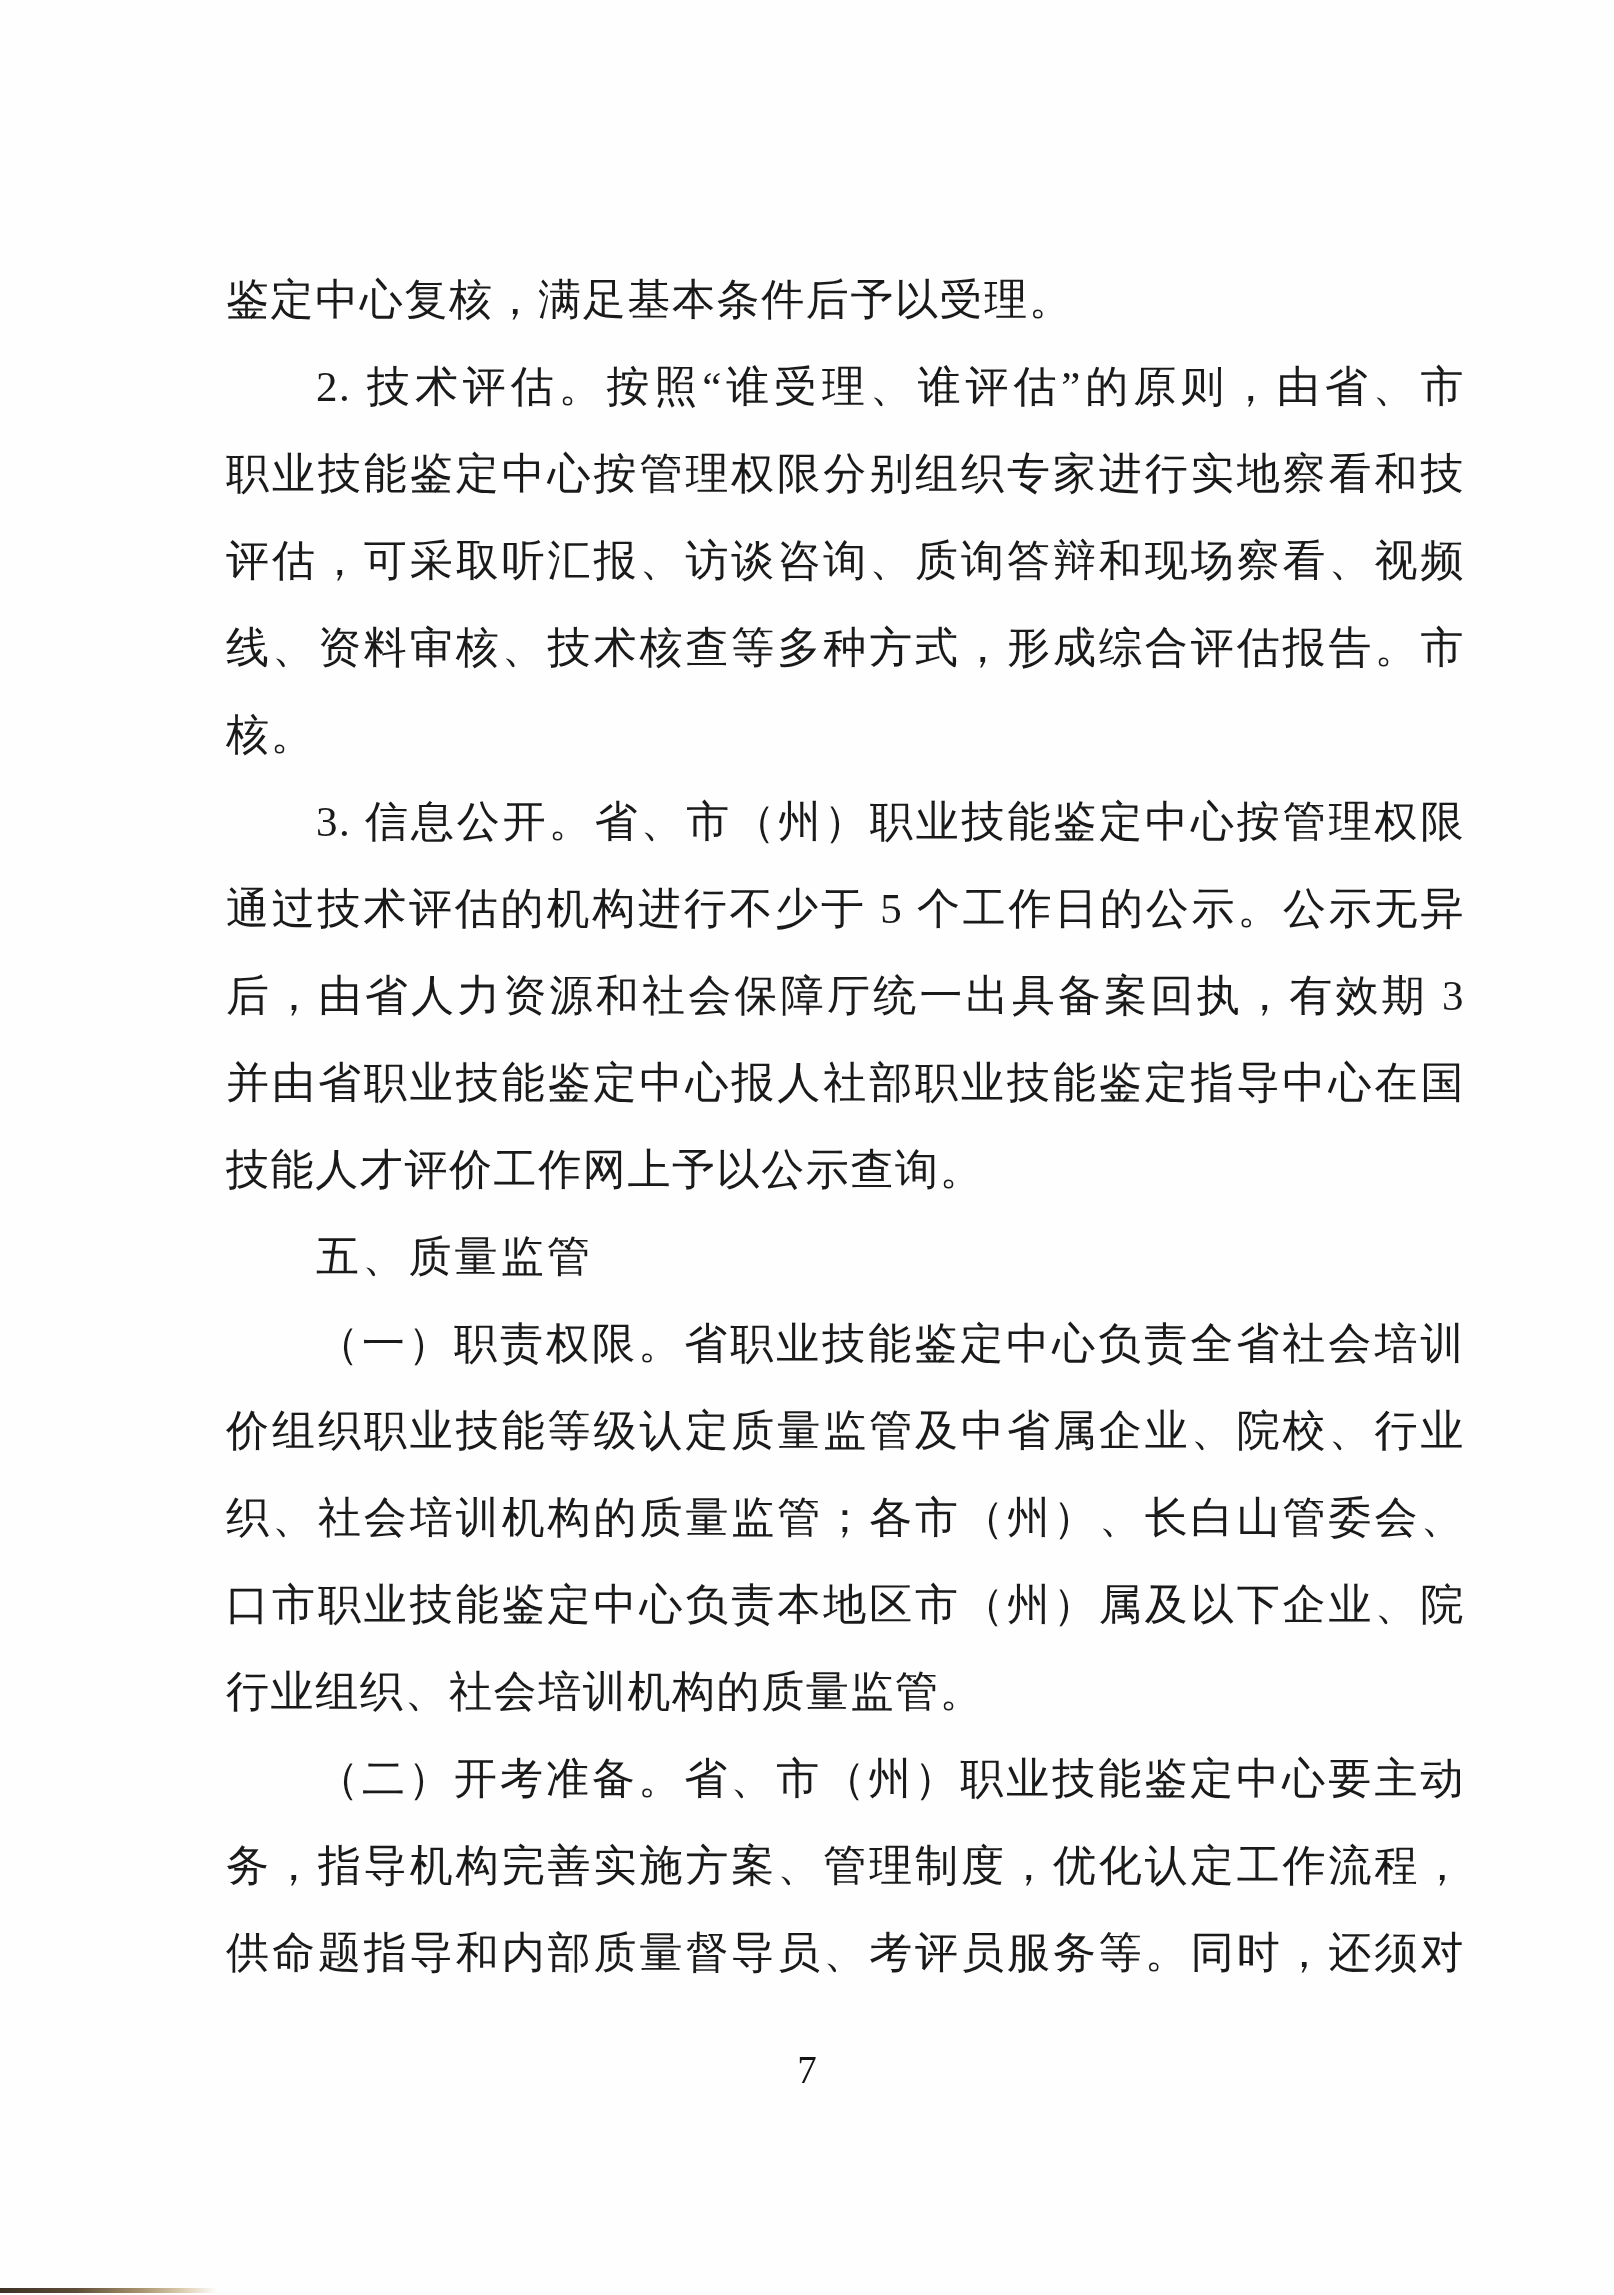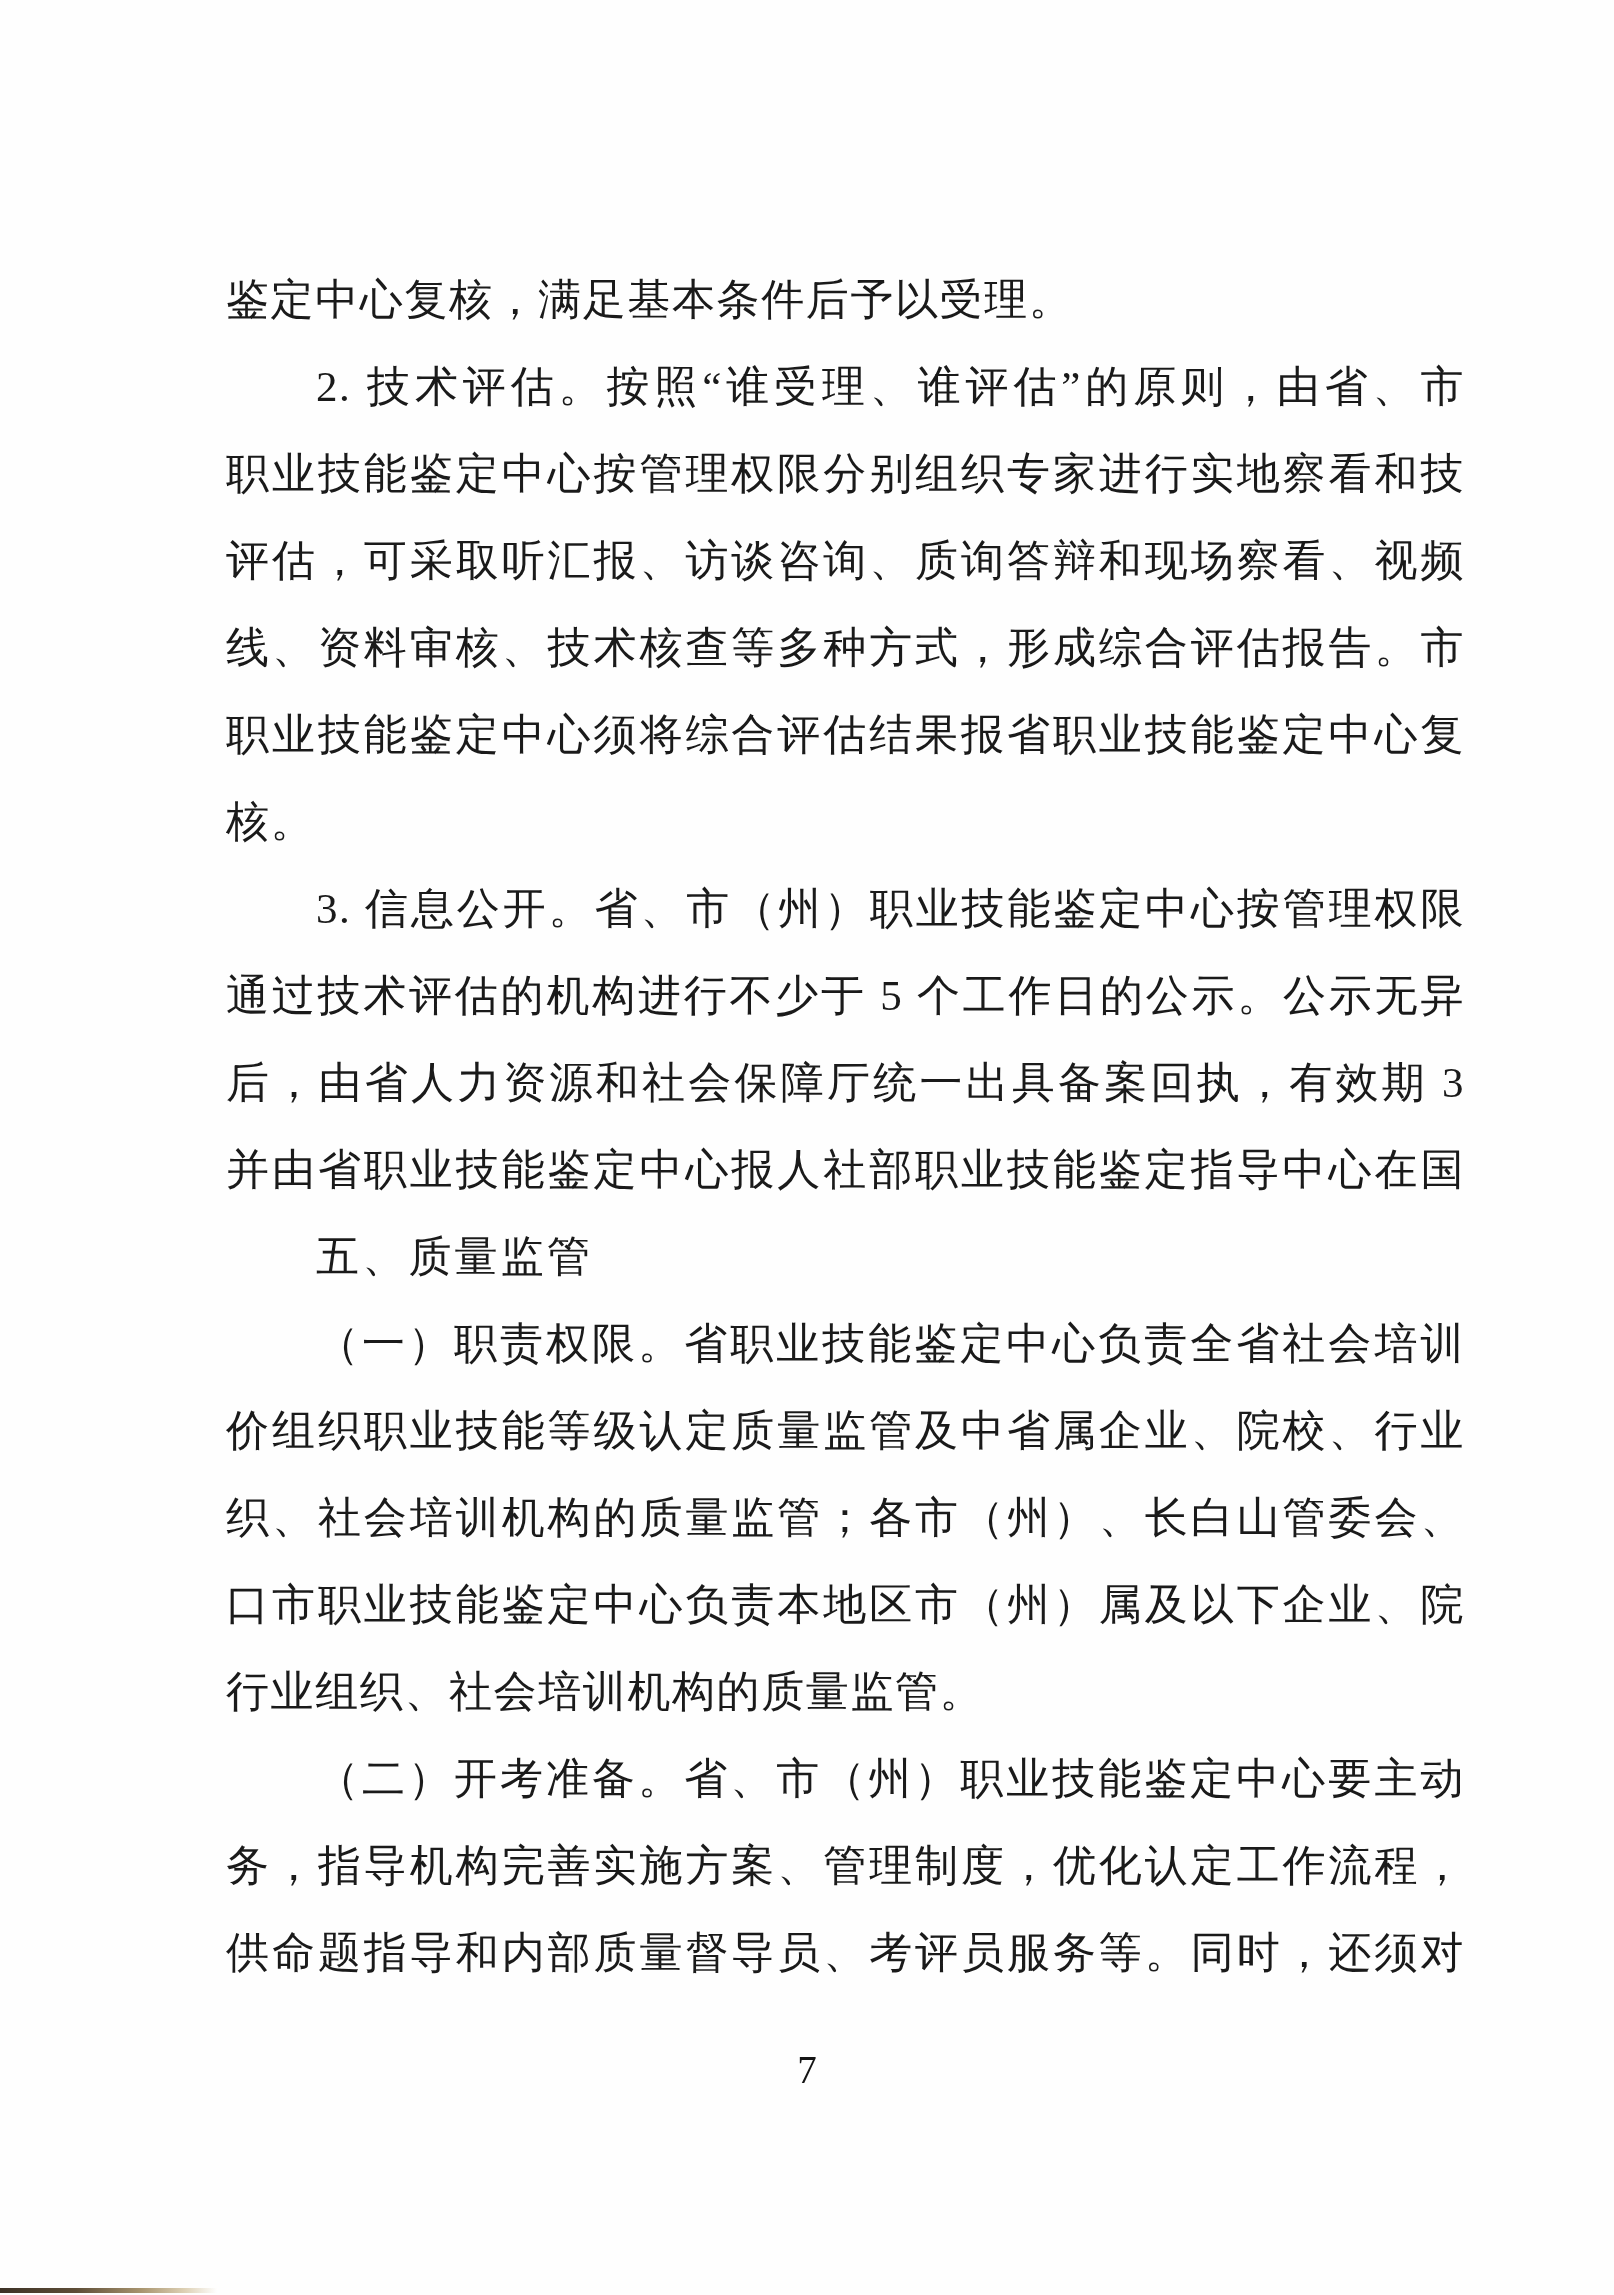--- a/index.html
+++ b/index.html
@@ -75,26 +75,26 @@
 <body>
 
 <div class="page">
 
   <main class="text-block">
     <p class="line">鉴定中心复核，满足基本条件后予以受理。</p>
     <p class="line indent just">2. 技术评估。按照“谁受理、谁评估”的原则，由省、市（州）</p>
     <p class="line just">职业技能鉴定中心按管理权限分别组织专家进行实地察看和技术</p>
     <p class="line just">评估，可采取听汇报、访谈咨询、质询答辩和现场察看、视频连</p>
     <p class="line just">线、资料审核、技术核查等多种方式，形成综合评估报告。市（州）</p>
-    <p class="line just">职业技能鉴定中心须将综合评估结果报省职业技能鉴定中心复</p>
     <p class="line">核。</p>
     <p class="line indent just">3. 信息公开。省、市（州）职业技能鉴定中心按管理权限对</p>
     <p class="line just">通过技术评估的机构进行不少于 5 个工作日的公示。公示无异议</p>
     <p class="line just">后，由省人力资源和社会保障厅统一出具备案回执，有效期 3 年，</p>
     <p class="line just">并由省职业技能鉴定中心报人社部职业技能鉴定指导中心在国家</p>
+    <p class="line">技能人才评价工作网上予以公示查询。</p>
     <p class="line indent heading">五、质量监管</p>
     <p class="line indent just">（一）职责权限。省职业技能鉴定中心负责全省社会培训评</p>
     <p class="line just">价组织职业技能等级认定质量监管及中省属企业、院校、行业组</p>
     <p class="line just">织、社会培训机构的质量监管；各市（州）、长白山管委会、梅河</p>
     <p class="line just">口市职业技能鉴定中心负责本地区市（州）属及以下企业、院校、</p>
     <p class="line">行业组织、社会培训机构的质量监管。</p>
     <p class="line indent just">（二）开考准备。省、市（州）职业技能鉴定中心要主动服</p>
     <p class="line just">务，指导机构完善实施方案、管理制度，优化认定工作流程，提</p>
     <p class="line just">供命题指导和内部质量督导员、考评员服务等。同时，还须对技</p>
   </main>

